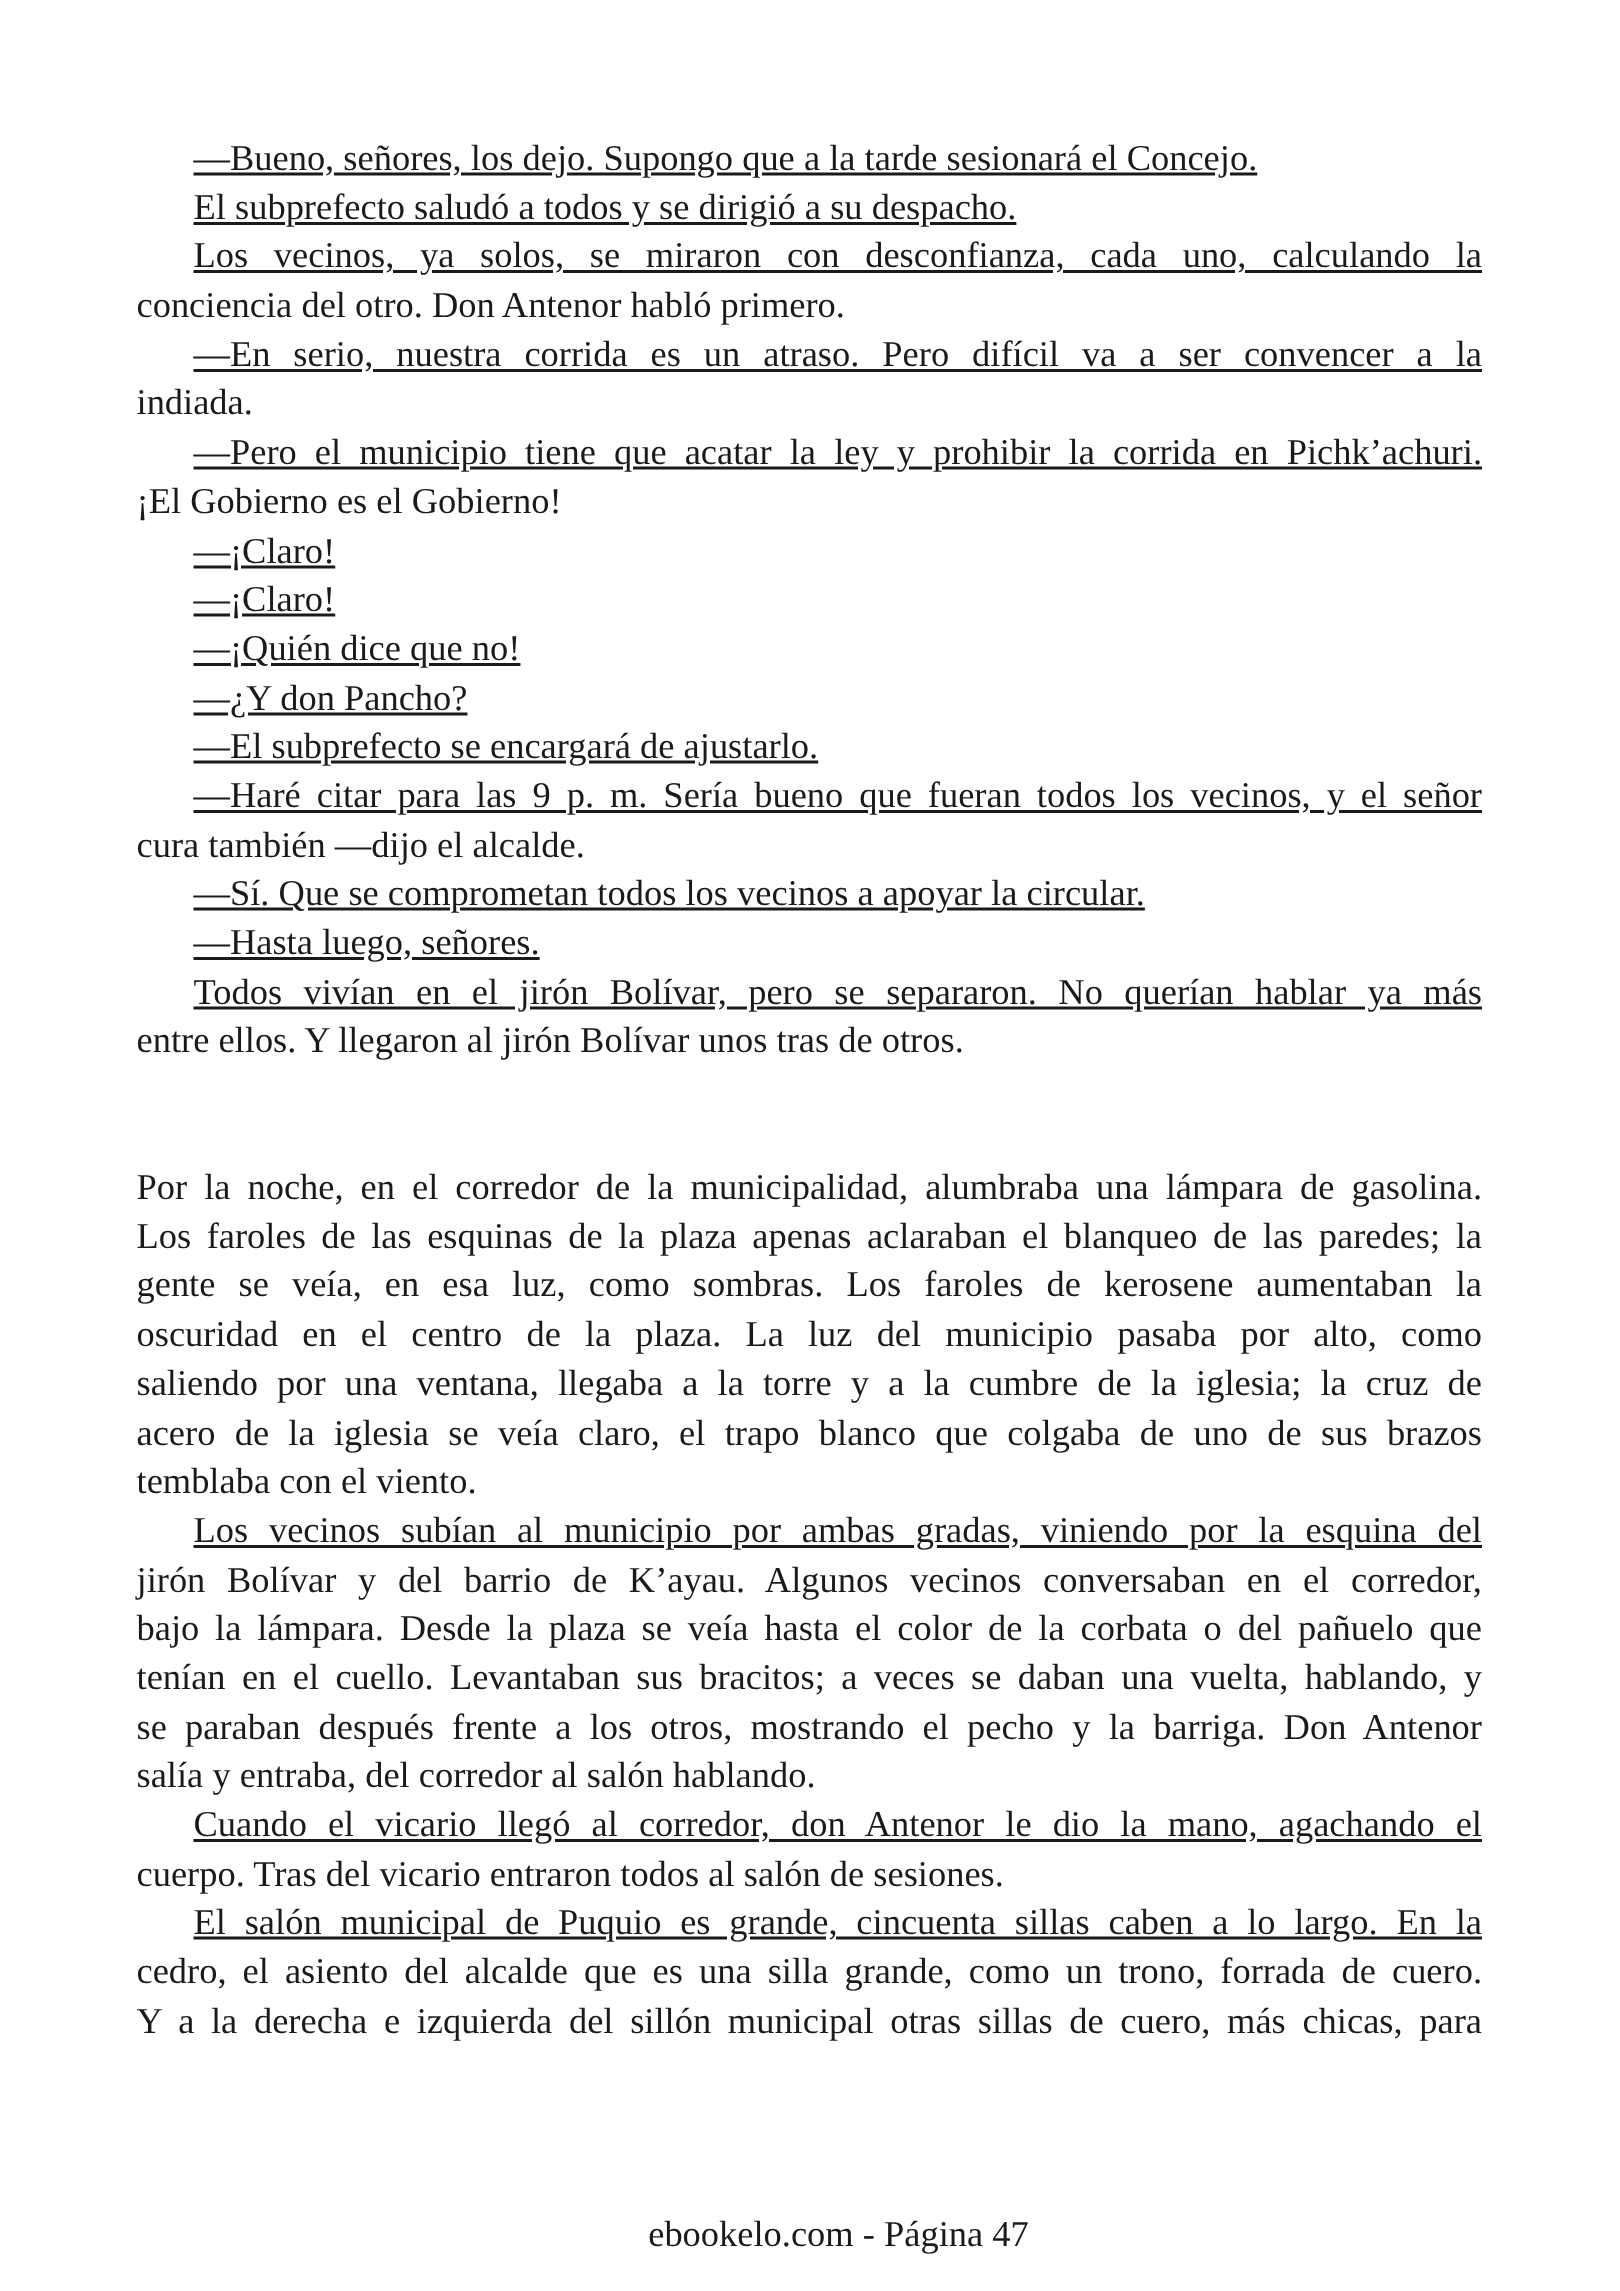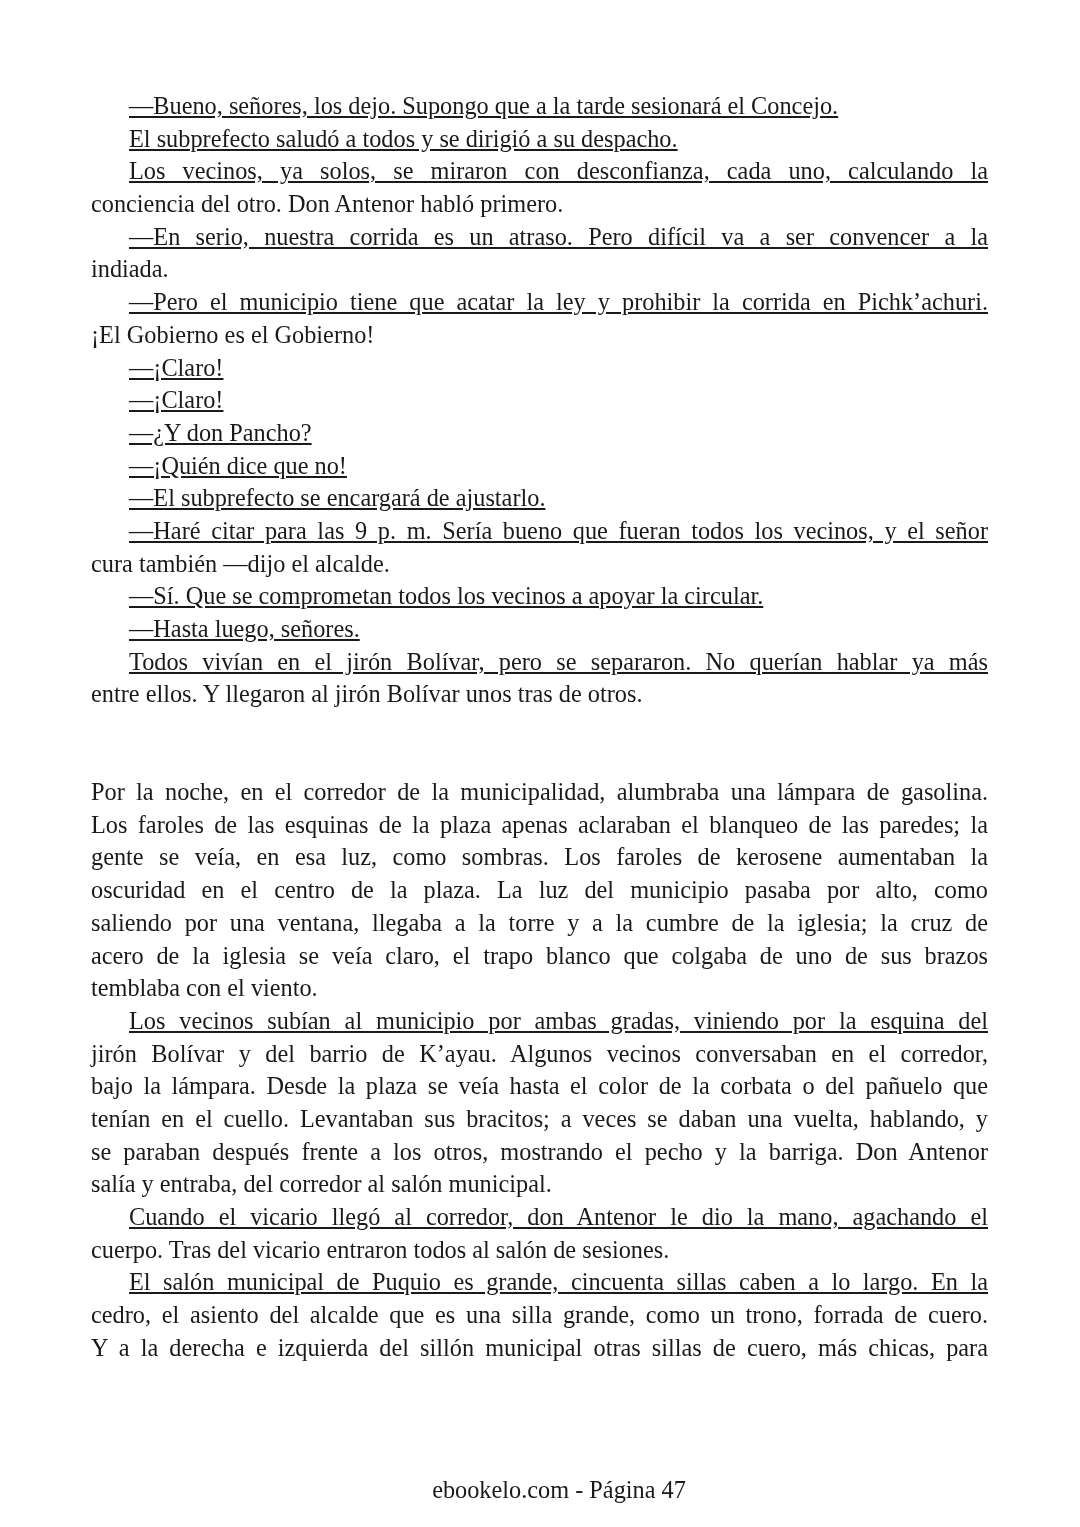--- a/index.html
+++ b/index.html
@@ -78,24 +78,24 @@
         <div class="line full indent">—Pero el municipio tiene que acatar la ley y prohibir la corrida en Pichk’achuri.</div>
         <div class="line last">¡El Gobierno es el Gobierno!</div>
       </div>
       <div>
         <div class="line last indent">—¡Claro!</div>
       </div>
       <div>
         <div class="line last indent">—¡Claro!</div>
       </div>
       <div>
-        <div class="line last indent">—¿Y don Pancho?</div>
+        <div class="line last indent">—¡Quién dice que no!</div>
       </div>
       <div>
-        <div class="line last indent">—¡Quién dice que no!</div>
+        <div class="line last indent">—¿Y don Pancho?</div>
       </div>
       <div>
         <div class="line last indent">—El subprefecto se encargará de ajustarlo.</div>
       </div>
       <div>
         <div class="line full indent">—Haré citar para las 9 p. m. Sería bueno que fueran todos los vecinos, y el señor</div>
         <div class="line last">cura también —dijo el alcalde.</div>
       </div>
       <div>
         <div class="line last indent">—Sí. Que se comprometan todos los vecinos a apoyar la circular.</div>
@@ -118,21 +118,21 @@
         <div class="line full">saliendo por una ventana, llegaba a la torre y a la cumbre de la iglesia; la cruz de</div>
         <div class="line full">acero de la iglesia se veía claro, el trapo blanco que colgaba de uno de sus brazos</div>
         <div class="line last">temblaba con el viento.</div>
       </div>
       <div>
         <div class="line full indent">Los vecinos subían al municipio por ambas gradas, viniendo por la esquina del</div>
         <div class="line full">jirón Bolívar y del barrio de K’ayau. Algunos vecinos conversaban en el corredor,</div>
         <div class="line full">bajo la lámpara. Desde la plaza se veía hasta el color de la corbata o del pañuelo que</div>
         <div class="line full">tenían en el cuello. Levantaban sus bracitos; a veces se daban una vuelta, hablando, y</div>
         <div class="line full">se paraban después frente a los otros, mostrando el pecho y la barriga. Don Antenor</div>
-        <div class="line last">salía y entraba, del corredor al salón municipal.</div>
+        <div class="line last">salía y entraba, del corredor al salón hablando.</div>
       </div>
       <div>
         <div class="line full indent">Cuando el vicario llegó al corredor, don Antenor le dio la mano, agachando el</div>
         <div class="line last">cuerpo. Tras del vicario entraron todos al salón de sesiones.</div>
       </div>
       <div>
         <div class="line full indent">El salón municipal de Puquio es grande, cincuenta sillas caben a lo largo. En la</div>
         <div class="line full">cedro, el asiento del alcalde que es una silla grande, como un trono, forrada de cuero.</div>
         <div class="line full">Y a la derecha e izquierda del sillón municipal otras sillas de cuero, más chicas, para</div>
       </div>

